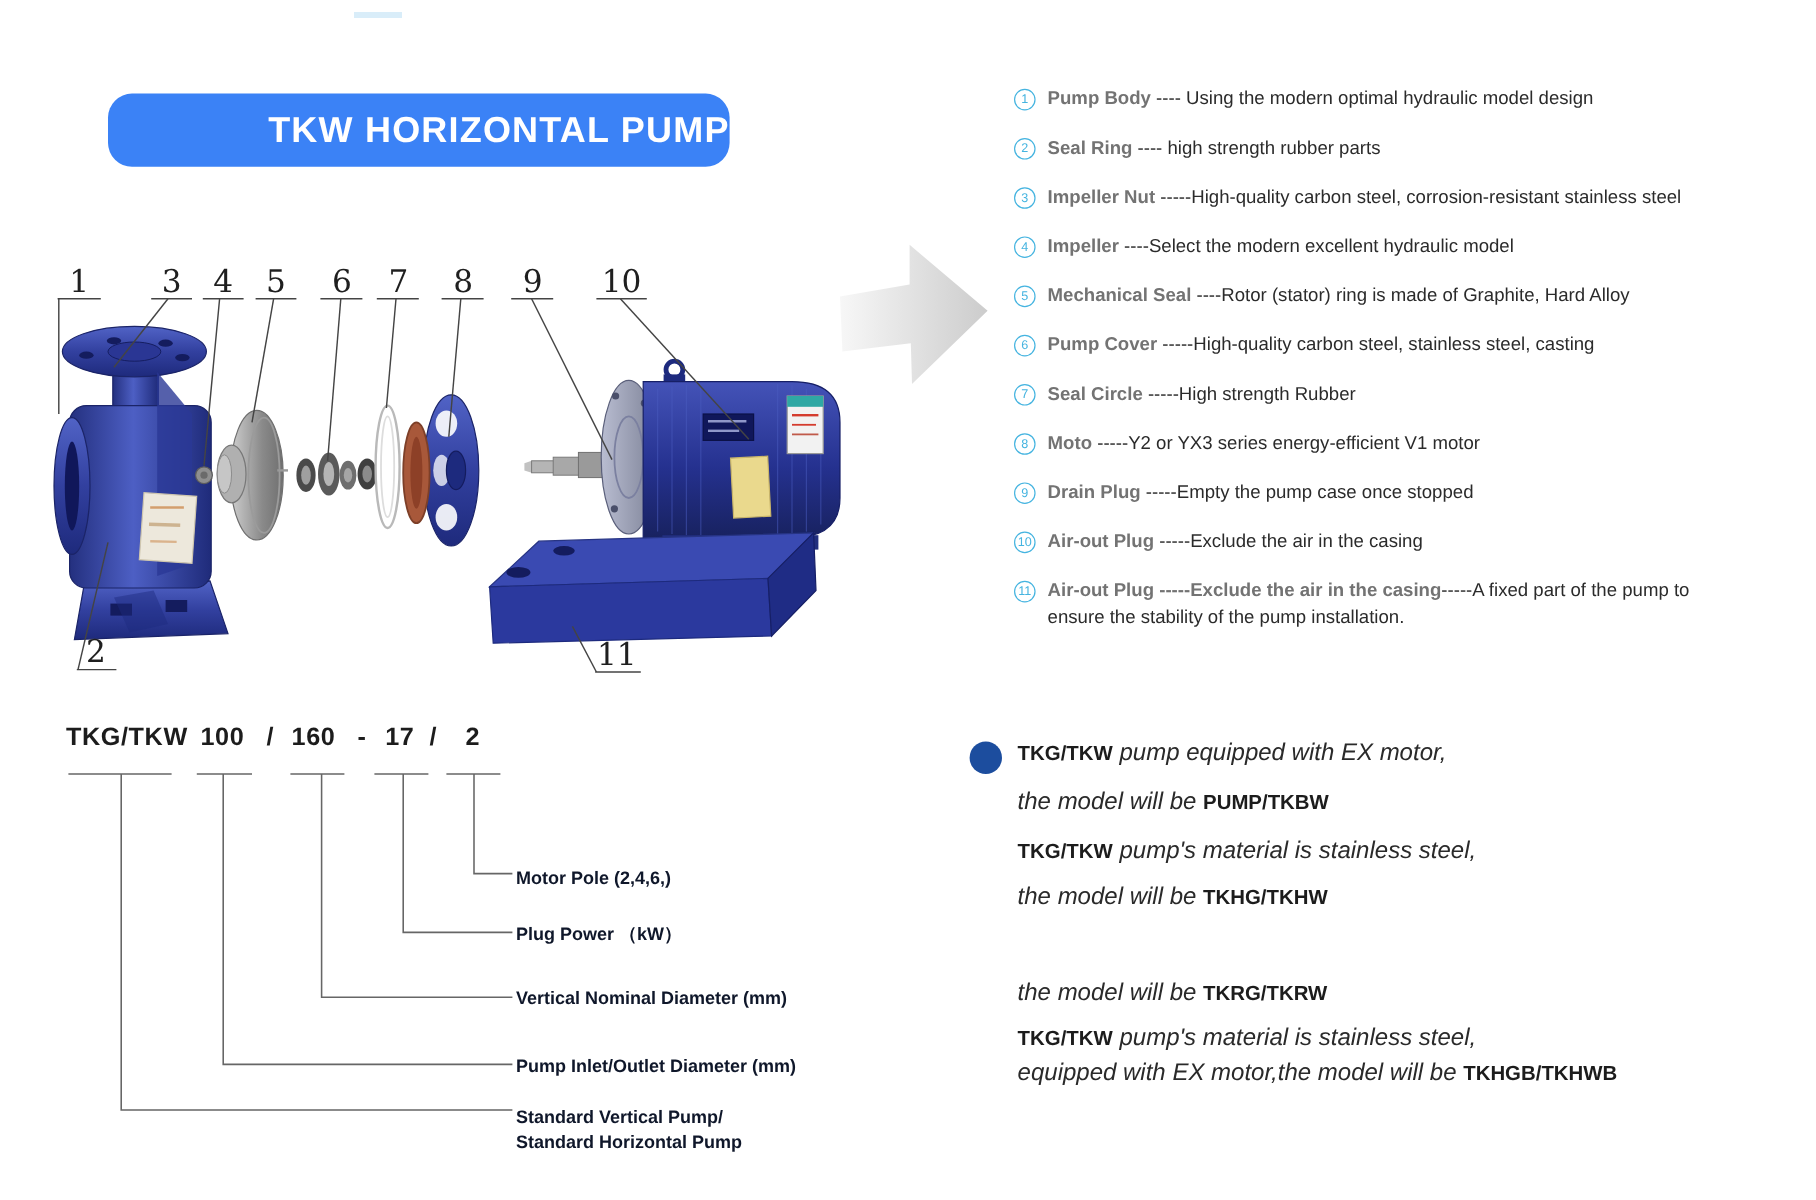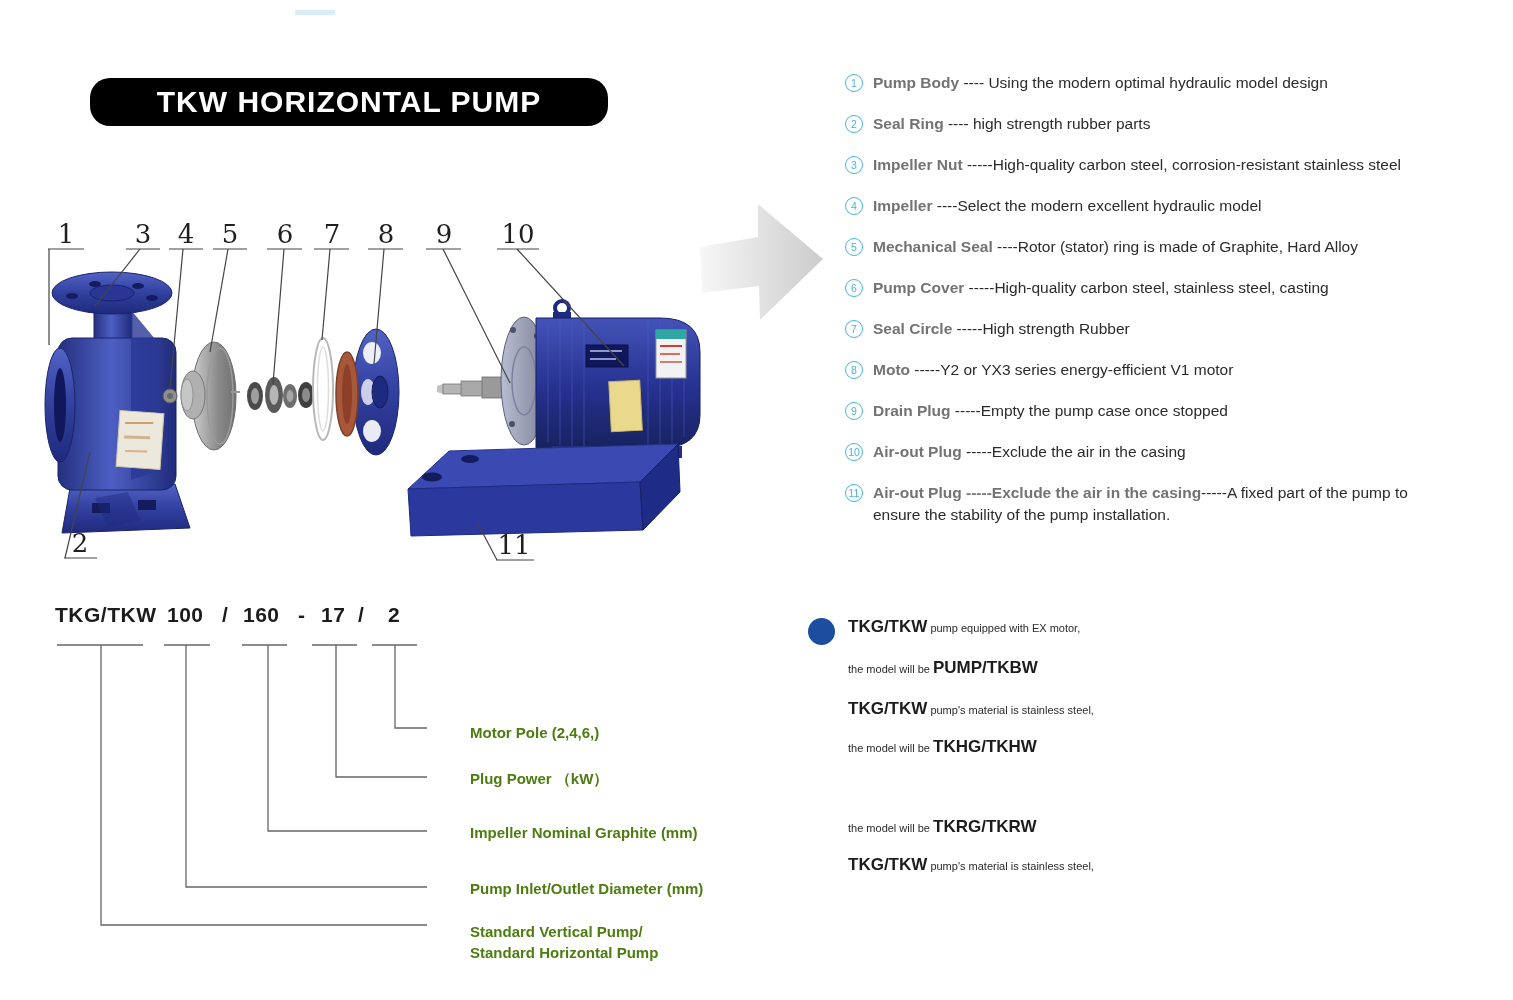--- a/index.html
+++ b/index.html
@@ -5,22 +5,22 @@
   * { margin:0; padding:0; box-sizing:border-box; }
   html,body { background:#fff; }
   .page {
     position:relative; width:1513px; height:1000px; background:#ffffff;
     font-family:"Liberation Sans", sans-serif; overflow:hidden;
   }
   .top-accent { position:absolute; left:295px; top:10px; width:40px; height:5px;
     background:#d9edf9; }
   
   .banner {
-    position:absolute; left:90px; top:78px; width:518px; height:48px;
-    background:#000000; border-radius:20px; display:flex; align-items:center; justify-content:center;
+    position:absolute; left:90px; top:78px; width:518px; height:61px;
+    background:#3b82f6; border-radius:20px; display:flex; align-items:center; justify-content:flex-end;
   }
   .banner-text { color:#ffffff; font-size:30px; font-weight:700; letter-spacing:1px; }
   
   .parts-list { position:absolute; left:845px; top:72px; width:670px; }
   .prow { position:relative; padding-left:28px; margin-bottom:19px; line-height:22px;
     white-space:nowrap; font-size:15.5px; color:#2b2b2b; }
   .prow.wrap2 { white-space:normal; }
   .pnum {
     position:absolute; left:0; top:2px; width:18px; height:18px; border:1.2px solid #45b4e0;
     border-radius:50%; color:#45b4e0; font-size:10.5px; display:inline-flex;
@@ -29,27 +29,27 @@
   .pname { color:#737373;font-weight:bold; }
   .pdesc { color:#2b2b2b; }
   .pcont { display:block; white-space:nowrap; }
   
   .diagram-svg { position:absolute; left:30px; top:198px; }
   .arrow-svg { position:absolute; left:690px; top:193px; }
   
   .cseg { position:absolute; top:603px; font-size:21px; font-weight:700; color:#1c1c1c;
     letter-spacing:0.5px; white-space:nowrap; }
   .tree-svg { position:absolute; left:40px; top:638px; }
-  .clabel { position:absolute; left:430px; font-size:15px; font-weight:700; color:#4d7c0f;
-    white-space:nowrap; line-height:20px;margin-left:40px; }
+  .clabel { position:absolute; left:430px; font-size:15px; font-weight:700; color:#0f172a;
+    white-space:nowrap; line-height:20px; }
   
   .note-bullet { position:absolute; left:808px; top:618px; width:27px; height:27px;
     border-radius:50%; background:#1c4d9e; }
   .nline { position:absolute; left:848px; white-space:nowrap; line-height:24px; }
-  .nr { font-size:11px; color:#2a2a2a; }
+  .nr { font-size:20px; color:#2a2a2a;font-style:italic; }
   .nb { font-size:17px; font-weight:700; color:#1c1c1c; }
 </style>
 </head>
 <body>
 
 <div class="page">
 
   <div class="top-accent"></div>
 
   <div class="banner">
@@ -299,26 +299,27 @@
       <path d="M101,645 V925 H427"></path>
       <path d="M186,645 V887 H427"></path>
       <path d="M268,645 V831 H427"></path>
       <path d="M336,645 V777 H427"></path>
       <path d="M395,645 V728 H427"></path>
     </g>
   </svg>
 
   <div class="clabel" style="top:723px">Motor Pole (2,4,6,)</div>
   <div class="clabel" style="top:769px">Plug Power （kW）</div>
-  <div class="clabel" style="top:823px">Impeller Nominal Graphite (mm)</div>
+  <div class="clabel" style="top:823px">Vertical Nominal Diameter (mm)</div>
   <div class="clabel" style="top:879px">Pump Inlet/Outlet Diameter (mm)</div>
   <div class="clabel" style="top:922px">Standard Vertical Pump/</div>
   <div class="clabel" style="top:943px">Standard  Horizontal Pump</div>
 
   <div class="note-bullet"></div>
   <div class="nline" style="top:615px"><span class="nr"></span><span class="nb">TKG/TKW</span><span class="nr"> pump equipped with EX motor,</span></div>
   <div class="nline" style="top:656px"><span class="nr">the model will be </span><span class="nb">PUMP/TKBW</span><span class="nr"></span></div>
   <div class="nline" style="top:697px"><span class="nr"></span><span class="nb">TKG/TKW</span><span class="nr"> pump's material is stainless steel,</span></div>
   <div class="nline" style="top:735px"><span class="nr">the model will be </span><span class="nb">TKHG/TKHW</span><span class="nr"></span></div>
   <div class="nline" style="top:815px"><span class="nr">the model will be </span><span class="nb">TKRG/TKRW</span><span class="nr"></span></div>
   <div class="nline" style="top:853px"><span class="nr"></span><span class="nb">TKG/TKW</span><span class="nr"> pump's material is stainless steel,</span></div>
+  <div class="nline" style="top:882px"><span class="nr">equipped with EX motor,the model will be </span><span class="nb">TKHGB/TKHWB</span><span class="nr"></span></div>
 
 </div>
 
 </body></html>

